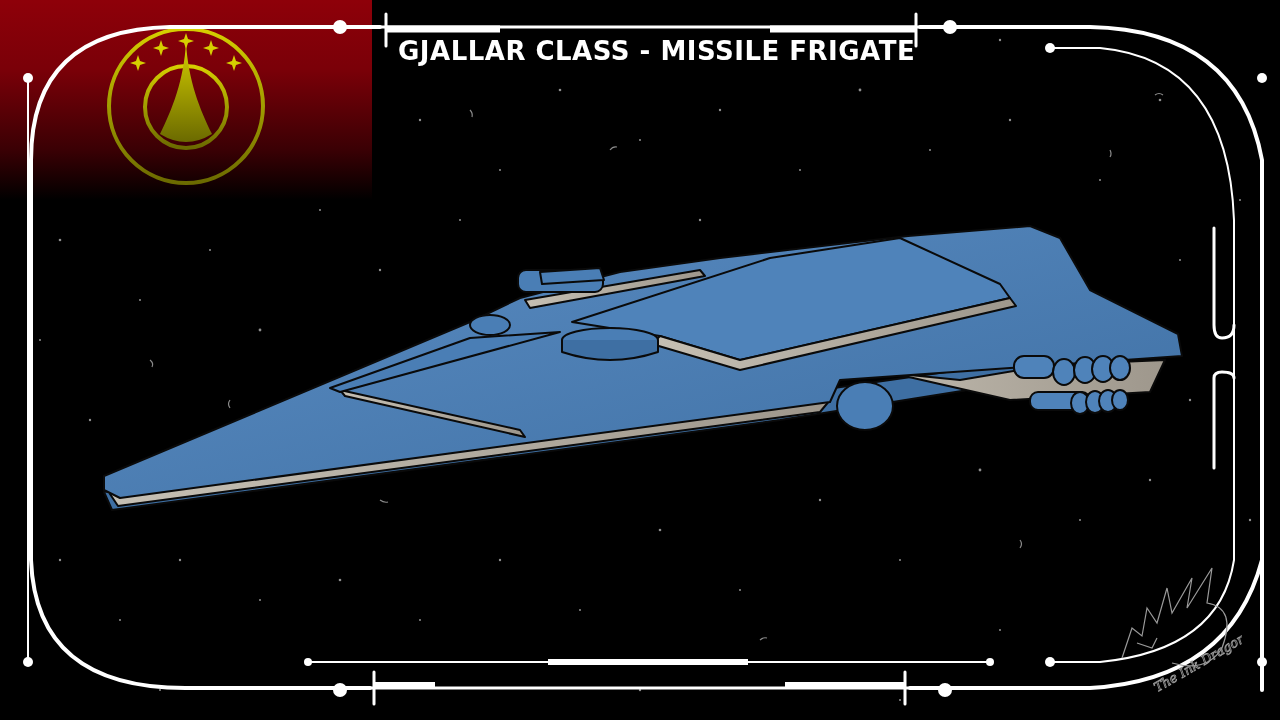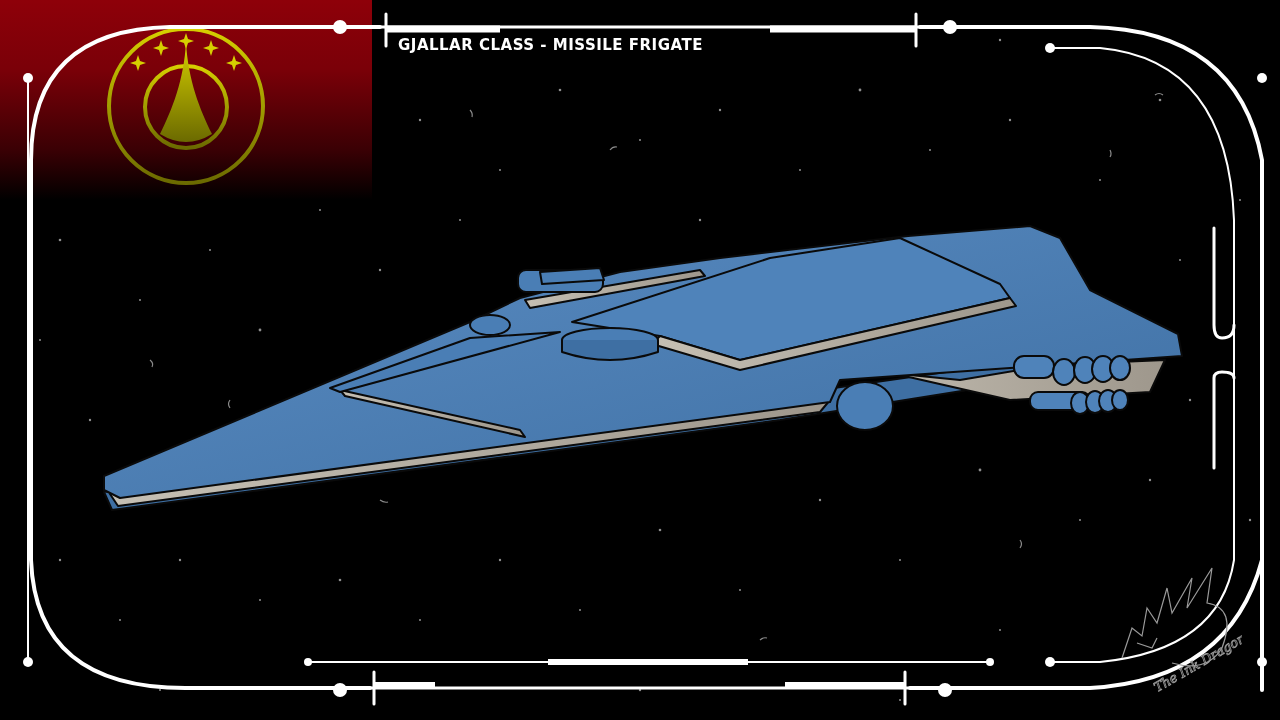--- a/index.html
+++ b/index.html
@@ -1,21 +1,21 @@
 <!DOCTYPE html>
 <html><head>
 <meta charset="utf-8">
 <style>
   html, body { margin:0; padding:0; }
   body { width:1280px; height:720px; background:#000; overflow:hidden; position:relative; font-family:"DejaVu Sans", sans-serif; }
   .layer { position:absolute; left:0; top:0; width:1280px; height:720px; }
   .flag { position:absolute; left:0; top:0; width:372px; height:200px;
     background: linear-gradient(to bottom, #8e0009 0%, #7a0008 35%, #3a0004 75%, #000 100%); }
   .title { position:absolute; left:398px; top:36px; color:#fff; font-family:"DejaVu Sans", sans-serif; font-weight:bold;
-    font-size:15px; letter-spacing:0.5px; white-space:nowrap; text-transform:uppercase; }
+    font-size:26px; letter-spacing:0.5px; white-space:nowrap; text-transform:uppercase; }
   .watermark { position:absolute; left:1112px; top:548px; width:130px; height:150px; }
 </style>
 </head>
 <body>
 
 <div class="flag"></div>
 
 <svg class="layer" viewBox="0 0 1280 720">
   <g fill="#8f8f8f">
     <circle cx="60" cy="240" r="1.3"></circle>

